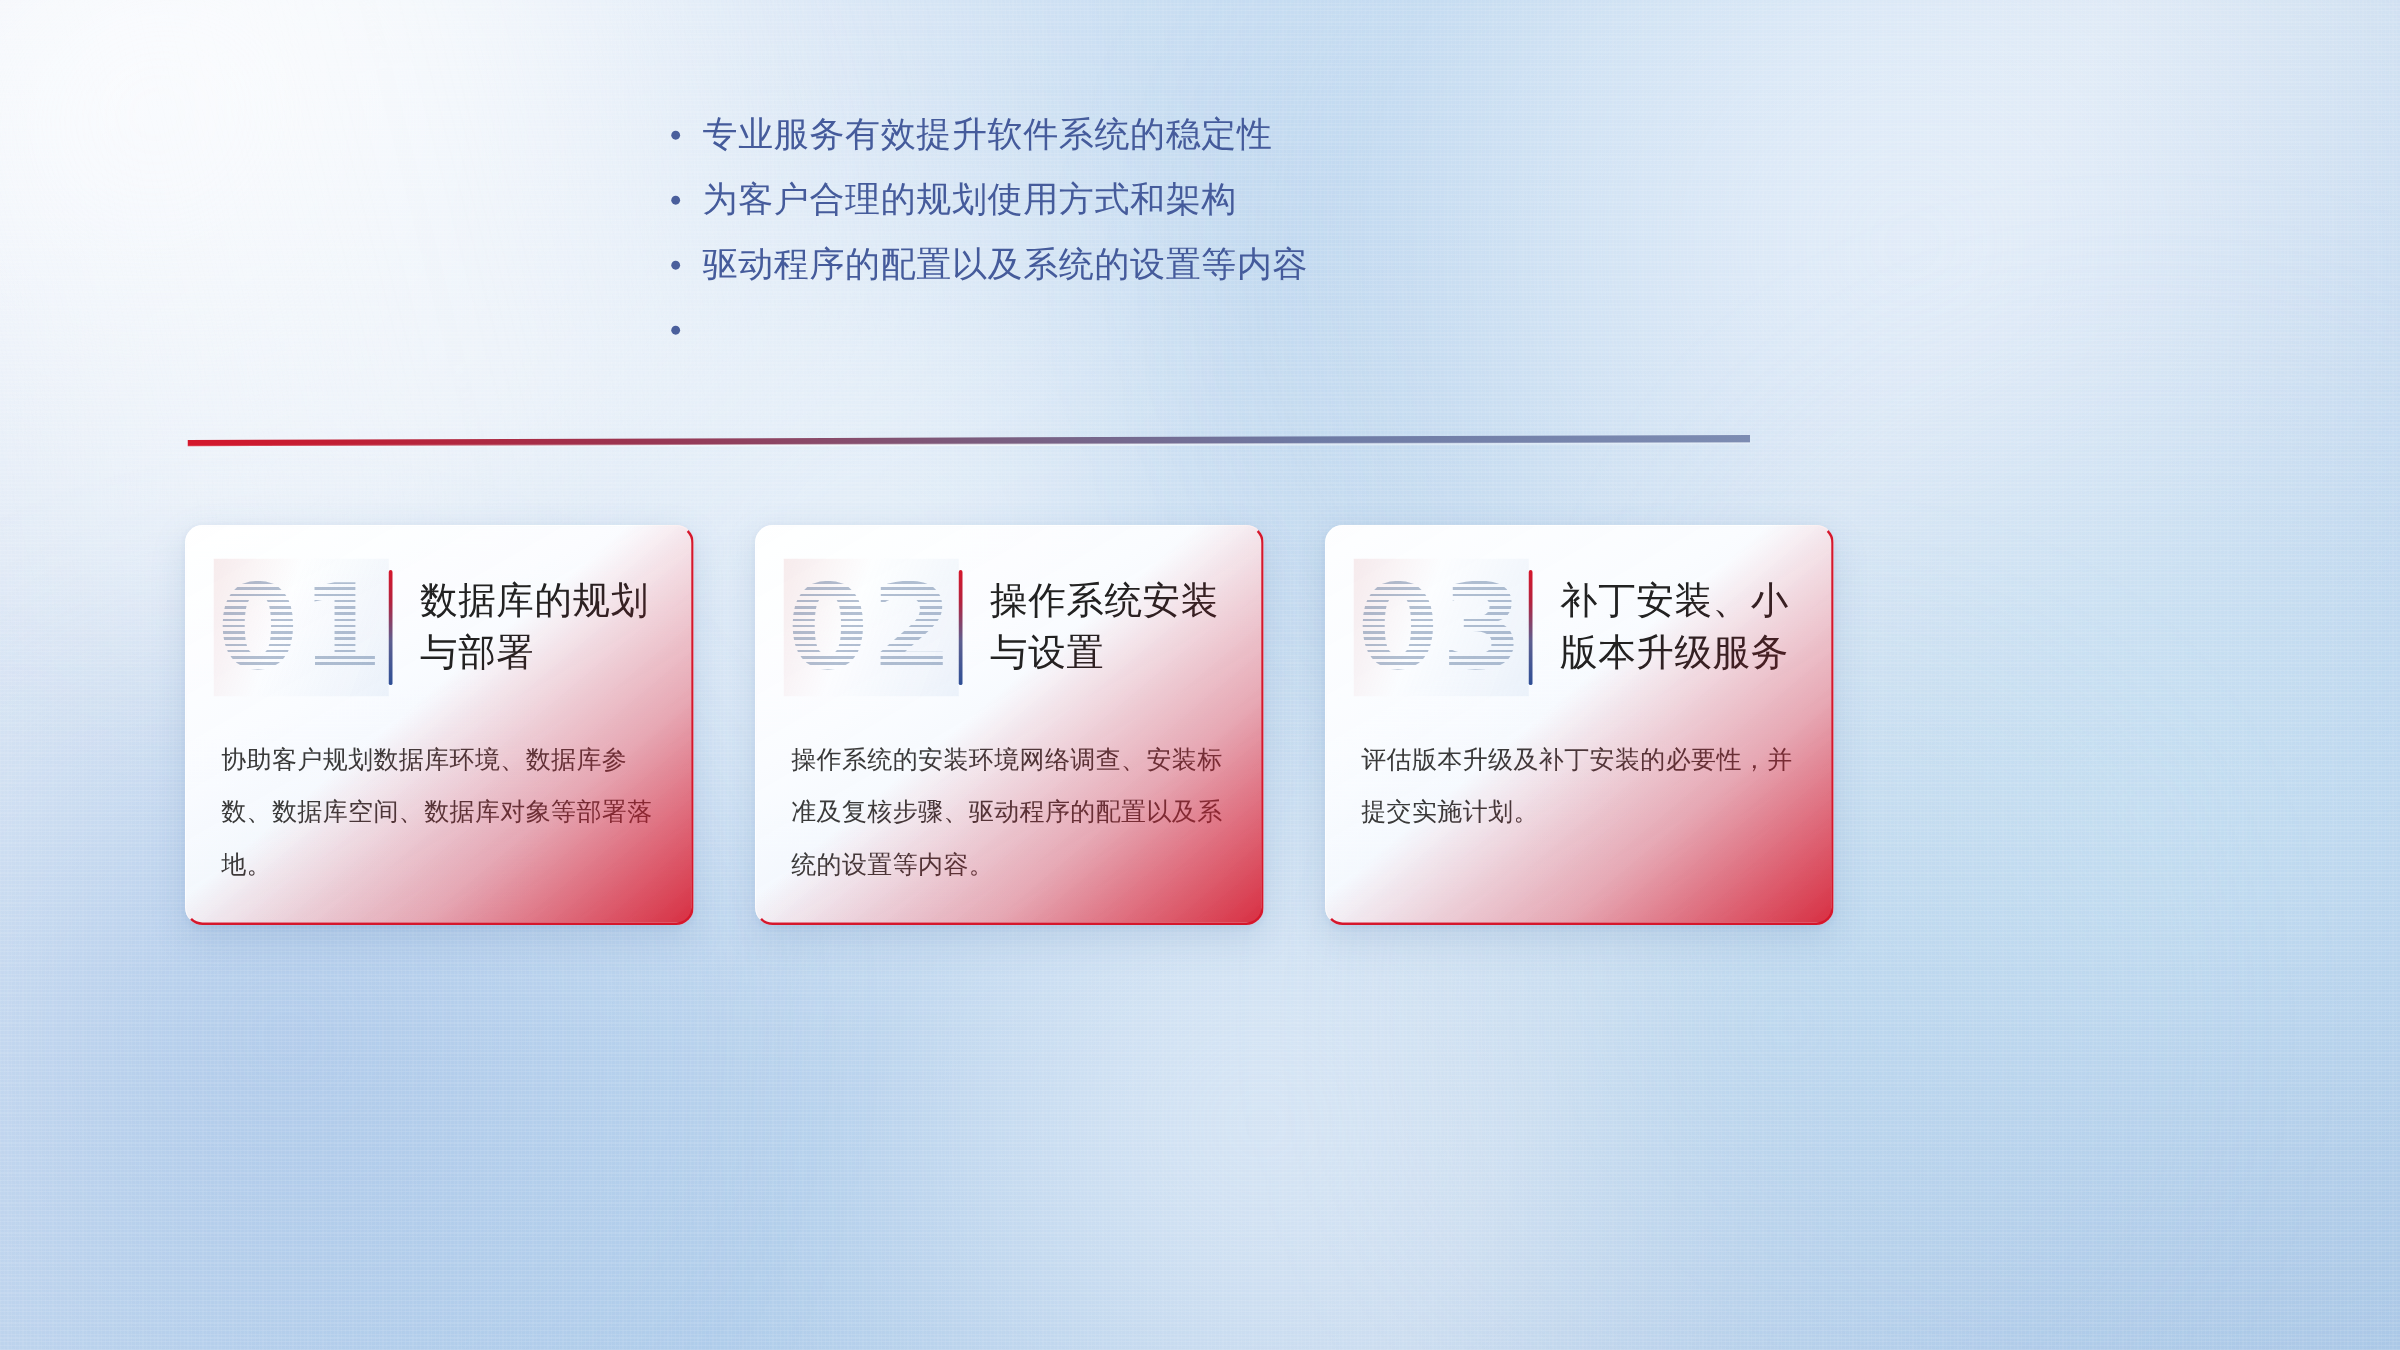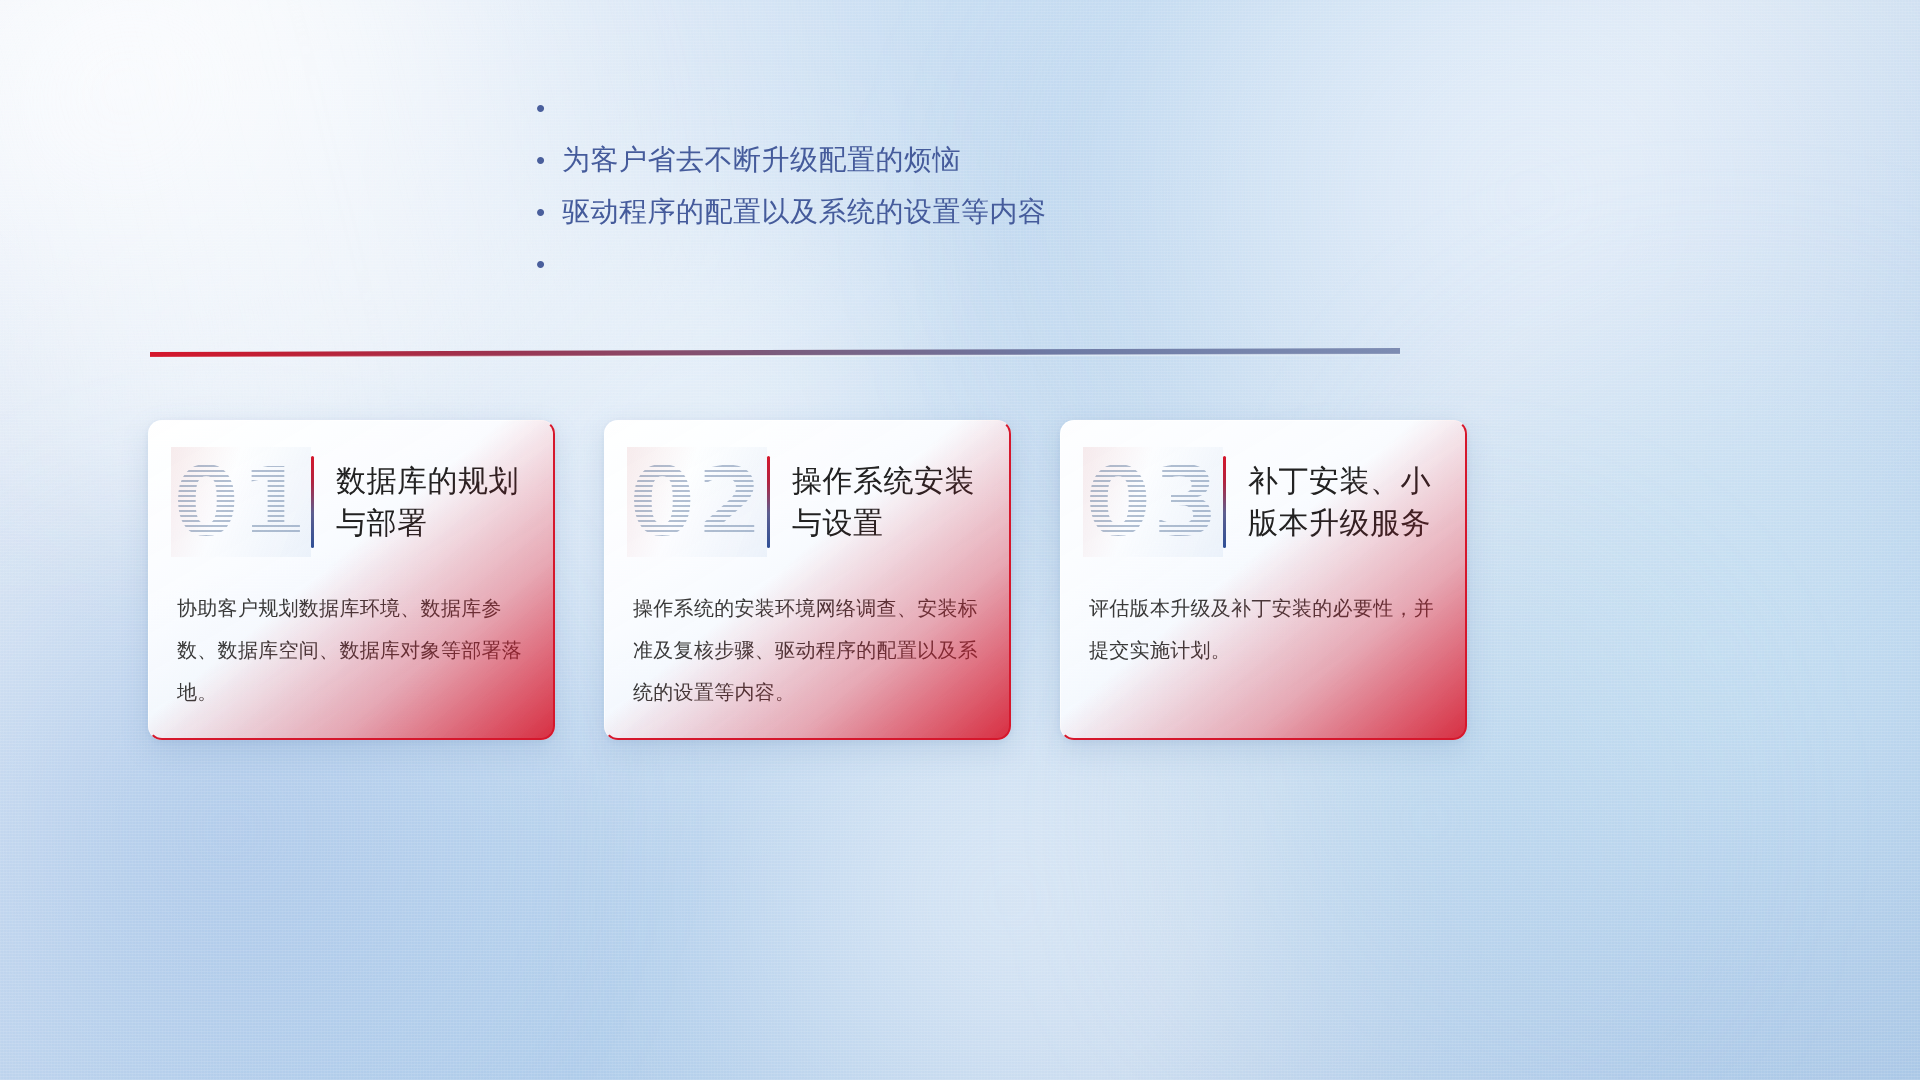--- a/index.html
+++ b/index.html
@@ -192,24 +192,25 @@
   <div class="blob b7"></div>
   <div class="blob b8"></div>
   <div class="streak"></div>
   <div class="vignette"></div>
   <div class="noise"></div>
 </div>
 
 <div class="bullets">
   <div class="bullet-row">
     <span class="bullet-dot">•</span>
-  </div>
-  <div class="bullet-row">
-    <span class="bullet-dot">•</span>
-    <span class="bullet-text">为客户省去不断升级配置的烦恼</span>
+    <span class="bullet-text">专业服务有效提升软件系统的稳定性</span>
+  </div>
+  <div class="bullet-row">
+    <span class="bullet-dot">•</span>
+    <span class="bullet-text">为客户合理的规划使用方式和架构</span>
   </div>
   <div class="bullet-row">
     <span class="bullet-dot">•</span>
     <span class="bullet-text">驱动程序的配置以及系统的设置等内容</span>
   </div>
   <div class="bullet-row">
     <span class="bullet-dot">•</span>
   </div>
 </div>
 

